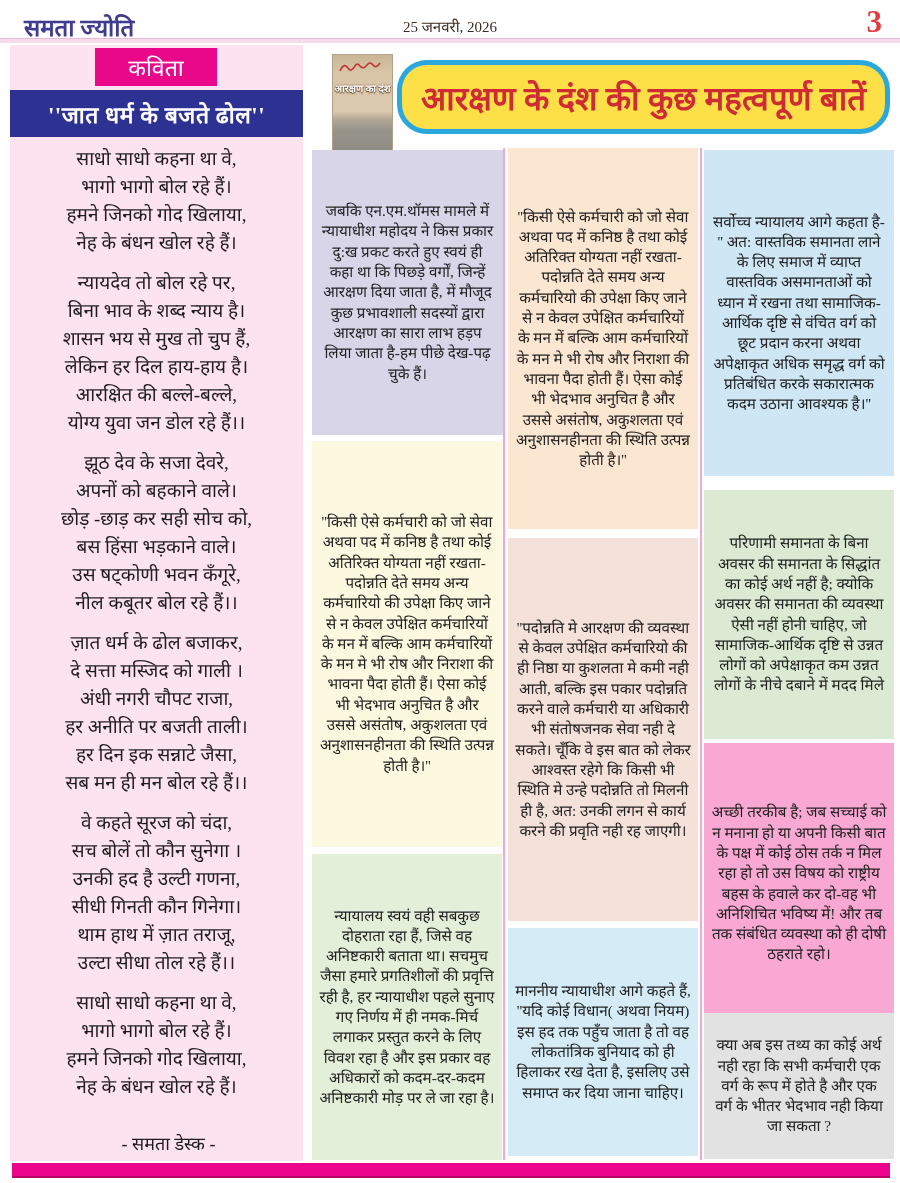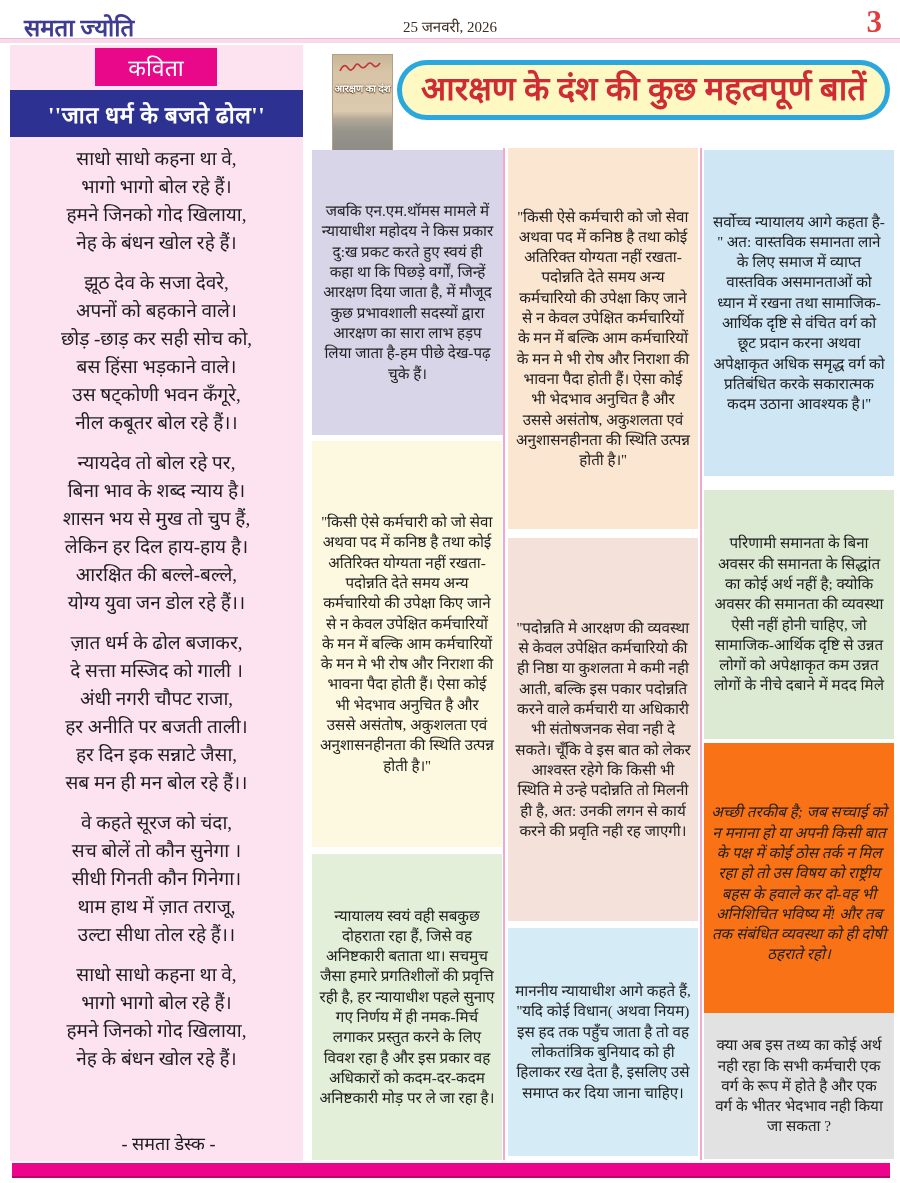--- a/index.html
+++ b/index.html
@@ -22,23 +22,23 @@
   .stanza{margin-bottom:12px;}
   .poem-line{font-size:19px;line-height:28px;white-space:nowrap;}
   .poem-byline{position:absolute;left:0;top:1086px;width:293px;text-align:center;font-size:18px;color:#1d1d1d;padding-left:12px;}
   
   .book-cover{position:absolute;left:333px;top:55px;width:59px;height:97px;
     background:linear-gradient(180deg,#c9b697 0%,#d8c5a8 18%,#dccaae 58%,#b3a896 66%,#97948c 78%,#8e8b85 100%);
     box-shadow:0 0 0 1px #b5a astray;box-shadow:0 0 0 1px #b0a188;overflow:hidden;}
   .cover-script{position:absolute;left:4px;top:4px;width:50px;height:18px;}
   .cover-title{position:absolute;left:0;top:26px;width:59px;text-align:center;font-size:10px;font-weight:bold;color:#ffffff;
     text-shadow:0 0 2px #5a3c1e,0 1px 1px #5a3c1e;}
-  .title-banner{position:absolute;left:397px;top:60px;width:493px;height:60px;background:#fef9c3;
+  .title-banner{position:absolute;left:397px;top:60px;width:493px;height:74px;background:#fde047;
     border:5px solid #2aa7dc;border-radius:30px;box-sizing:border-box;
-    display:flex;align-items:flex-start;justify-content:center;}
+    display:flex;align-items:center;justify-content:center;}
   .title-banner span{font-size:33px;font-weight:bold;color:#cf2b35;white-space:nowrap;}
   
   .article-block{position:absolute;box-sizing:border-box;padding:6px 7px;display:flex;flex-direction:column;
     align-items:center;justify-content:center;text-align:center;color:#1f1f1f;
     font-size:15.2px;line-height:20.3px;overflow:hidden;}
   .col-divider{position:absolute;top:148px;width:2px;height:1012px;background:#f5a8cf;}
   
   .bottom-bar{position:absolute;left:12px;top:1163px;width:878px;height:13px;background:#ec058c;border-bottom:2px solid #b80767;}
 </style>
 </head>
@@ -55,46 +55,47 @@
     <div class="kavita-badge">कविता</div>
     <div class="poem-title">''जात धर्म के बजते ढोल''</div>
     <div class="poem-body" id="poem-body">
         <div class="stanza">
           <div class="poem-line">साधो साधो कहना था वे,</div>
           <div class="poem-line">भागो भागो बोल रहे हैं।</div>
           <div class="poem-line">हमने जिनको गोद खिलाया,</div>
           <div class="poem-line">नेह के बंधन खोल रहे हैं।</div>
         </div>
         <div class="stanza">
+          <div class="poem-line">न्यायदेव तो बोल रहे पर,</div>
+          <div class="poem-line">बिना भाव के शब्द न्याय है।</div>
+          <div class="poem-line">शासन भय से मुख तो चुप हैं,</div>
+          <div class="poem-line">लेकिन हर दिल हाय-हाय है।</div>
+          <div class="poem-line">आरक्षित की बल्ले-बल्ले,</div>
+          <div class="poem-line">योग्य युवा जन डोल रहे हैं।।</div>
+        </div>
+        <div class="stanza">
           <div class="poem-line">झूठ देव के सजा देवरे,</div>
           <div class="poem-line">अपनों को बहकाने वाले।</div>
           <div class="poem-line">छोड़ -छाड़ कर सही सोच को,</div>
           <div class="poem-line">बस हिंसा भड़काने वाले।</div>
           <div class="poem-line">उस षट्कोणी भवन कँगूरे,</div>
           <div class="poem-line">नील कबूतर बोल रहे हैं।।</div>
-        </div>
-        <div class="stanza">
-          <div class="poem-line">न्यायदेव तो बोल रहे पर,</div>
-          <div class="poem-line">बिना भाव के शब्द न्याय है।</div>
-          <div class="poem-line">शासन भय से मुख तो चुप हैं,</div>
-          <div class="poem-line">लेकिन हर दिल हाय-हाय है।</div>
-          <div class="poem-line">आरक्षित की बल्ले-बल्ले,</div>
-          <div class="poem-line">योग्य युवा जन डोल रहे हैं।।</div>
         </div>
         <div class="stanza">
           <div class="poem-line">ज़ात धर्म के ढोल बजाकर,</div>
           <div class="poem-line">दे सत्ता मस्जिद को गाली ।</div>
           <div class="poem-line">अंधी नगरी चौपट राजा,</div>
           <div class="poem-line">हर अनीति पर बजती ताली।</div>
           <div class="poem-line">हर दिन इक सन्नाटे जैसा,</div>
           <div class="poem-line">सब मन ही मन बोल रहे हैं।।</div>
         </div>
         <div class="stanza">
           <div class="poem-line">वे कहते सूरज को चंदा,</div>
           <div class="poem-line">सच बोलें तो कौन सुनेगा ।</div>
+          <div class="poem-line">उनकी हद है उल्टी गणना,</div>
           <div class="poem-line">सीधी गिनती कौन गिनेगा।</div>
           <div class="poem-line">थाम हाथ में ज़ात तराजू,</div>
           <div class="poem-line">उल्टा सीधा तोल रहे हैं।।</div>
         </div>
         <div class="stanza">
           <div class="poem-line">साधो साधो कहना था वे,</div>
           <div class="poem-line">भागो भागो बोल रहे हैं।</div>
           <div class="poem-line">हमने जिनको गोद खिलाया,</div>
           <div class="poem-line">नेह के बंधन खोल रहे हैं।</div>
         </div>
@@ -118,18 +119,18 @@
 
   <div id="article-blocks">
       <div class="article-block" style="left: 312px; top: 150px; width: 191px; height: 285px; background: rgb(216, 213, 233);">जबकि एन.एम.थॉमस मामले में न्यायाधीश महोदय ने किस प्रकार दु:ख प्रकट करते हुए स्वयं ही कहा था कि पिछड़े वर्गों, जिन्हें आरक्षण दिया जाता है, में मौजूद कुछ प्रभावशाली सदस्यों द्वारा आरक्षण का सारा लाभ हड़प लिया जाता है-हम पीछे देख-पढ़ चुके हैं।</div>
       <div class="article-block" style="left: 312px; top: 441px; width: 190px; height: 406px; background: rgb(252, 249, 224);">''किसी ऐसे कर्मचारी को जो  सेवा अथवा पद में कनिष्ठ है  तथा कोई अतिरिक्त योग्यता नहीं रखता-पदोन्नति देते समय अन्य  कर्मचारियो की उपेक्षा किए जाने से न केवल उपेक्षित कर्मचारियों के मन में बल्कि आम कर्मचारियों के मन मे भी रोष और निराशा की भावना पैदा होती हैं। ऐसा कोई भी भेदभाव अनुचित है और उससे असंतोष, अकुशलता एवं अनुशासनहीनता की स्थिति उत्पन्न होती है।''</div>
       <div class="article-block" style="left: 312px; top: 854px; width: 190px; height: 306px; background: rgb(228, 239, 217);">न्यायालय स्वयं वही सबकुछ दोहराता रहा हैं, जिसे वह अनिष्टकारी बताता था। सचमुच जैसा हमारे प्रगतिशीलों की प्रवृत्ति रही है, हर न्यायाधीश पहले सुनाए गए निर्णय में ही नमक-मिर्च लगाकर प्रस्तुत करने के लिए विवश रहा है और इस प्रकार वह अधिकारों को कदम-दर-कदम अनिष्टकारी मोड़ पर ले जा रहा है।</div>
       <div class="article-block" style="left: 508px; top: 148px; width: 190px; height: 381px; background: rgb(251, 230, 210);">''किसी ऐसे कर्मचारी को जो सेवा अथवा पद में कनिष्ठ है तथा कोई अतिरिक्त योग्यता नहीं रखता-पदोन्नति देते समय अन्य  कर्मचारियो की उपेक्षा किए जाने से न केवल उपेक्षित कर्मचारियों के मन में बल्कि आम कर्मचारियों के मन मे भी रोष और निराशा की भावना पैदा होती हैं। ऐसा कोई भी भेदभाव अनुचित है और उससे असंतोष, अकुशलता एवं अनुशासनहीनता की स्थिति उत्पन्न होती है।''</div>
       <div class="article-block" style="left: 508px; top: 538px; width: 190px; height: 383px; background: rgb(244, 225, 217);">''पदोन्नति मे आरक्षण की व्यवस्था से केवल उपेक्षित कर्मचारियो की ही निष्ठा या कुशलता मे कमी नही  आती, बल्कि इस पकार पदोन्नति करने वाले कर्मचारी  या अधिकारी भी संतोषजनक सेवा नही दे सकते। चूँकि  वे इस बात को लेकर आश्वस्त रहेगे कि किसी भी स्थिति मे उन्हे पदोन्नति तो मिलनी ही है, अत: उनकी लगन से कार्य करने की प्रवृति नही रह जाएगी।</div>
       <div class="article-block" style="left: 508px; top: 928px; width: 190px; height: 228px; background: rgb(213, 236, 247);">माननीय न्यायाधीश आगे कहते हैं, ''यदि कोई विधान( अथवा नियम) इस हद तक पहुँच जाता है तो वह लोकतांत्रिक बुनियाद को ही हिलाकर रख देता है, इसलिए उसे समाप्त कर दिया जाना चाहिए।</div>
       <div class="article-block" style="left: 704px; top: 150px; width: 190px; height: 326px; background: rgb(207, 230, 245);">सर्वोच्च न्यायालय आगे कहता है-''  अत: वास्तविक समानता लाने के लिए समाज में व्याप्त वास्तविक असमानताओं को ध्यान में रखना तथा सामाजिक-आर्थिक दृष्टि से वंचित वर्ग को छूट प्रदान करना अथवा अपेक्षाकृत अधिक समृद्ध वर्ग को प्रतिबंधित करके सकारात्मक कदम उठाना आवश्यक है।''</div>
       <div class="article-block" style="left: 704px; top: 490px; width: 190px; height: 249px; background: rgb(220, 234, 211);">परिणामी समानता के बिना अवसर की समानता के सिद्धांत का कोई अर्थ नहीं है; क्योकि अवसर की समानता की व्यवस्था ऐसी नहीं होनी चाहिए, जो सामाजिक-आर्थिक दृष्टि से उन्नत लोगों को अपेक्षाकृत कम उन्नत लोगों के नीचे दबाने में मदद मिले</div>
-      <div class="article-block" style="left: 704px; top: 743px; width: 190px; height: 281px; background: #f97316; font-style: italic;">अच्छी तरकीब है; जब सच्चाई को न मनाना हो या अपनी किसी बात के पक्ष में कोई ठोस तर्क न मिल रहा हो तो उस विषय को राष्ट्रीय बहस के हवाले कर दो-वह भी अनिशिचित भविष्य में! और तब तक संबंधित व्यवस्था को ही दोषी ठहराते रहो।</div>
+      <div class="article-block" style="left: 704px; top: 743px; width: 190px; height: 281px; background: #f9a8d4;">अच्छी तरकीब है; जब सच्चाई को न मनाना हो या अपनी किसी बात के पक्ष में कोई ठोस तर्क न मिल रहा हो तो उस विषय को राष्ट्रीय बहस के हवाले कर दो-वह भी अनिशिचित भविष्य में! और तब तक संबंधित व्यवस्था को ही दोषी ठहराते रहो।</div>
       <div class="article-block" style="left: 704px; top: 1013px; width: 190px; height: 146px; background: rgb(226, 226, 226);">क्या अब इस तथ्य का कोई अर्थ नही रहा कि सभी कर्मचारी एक वर्ग के रूप में होते है और एक वर्ग के भीतर भेदभाव नही किया जा सकता ?</div>
     </div>
 
   <div class="bottom-bar"></div>
 </div>
 
 </body></html>

